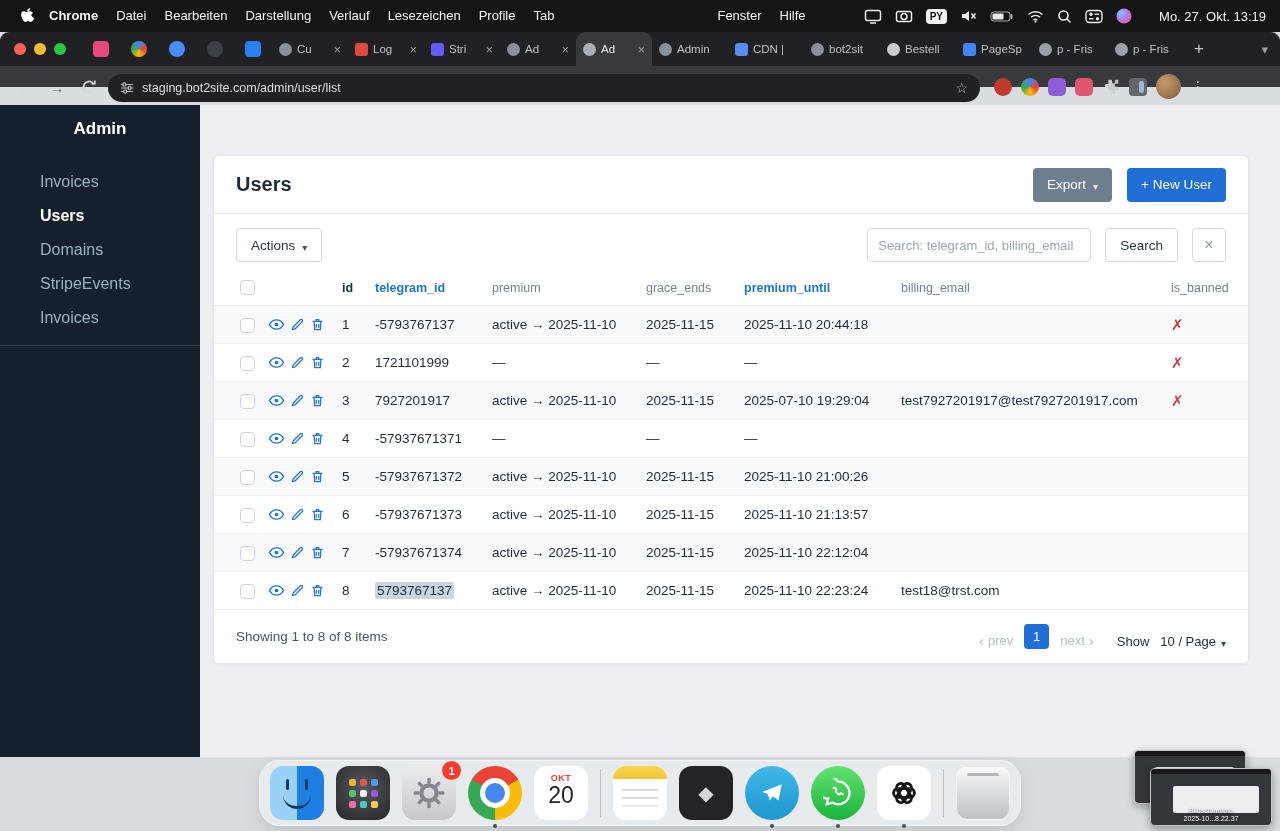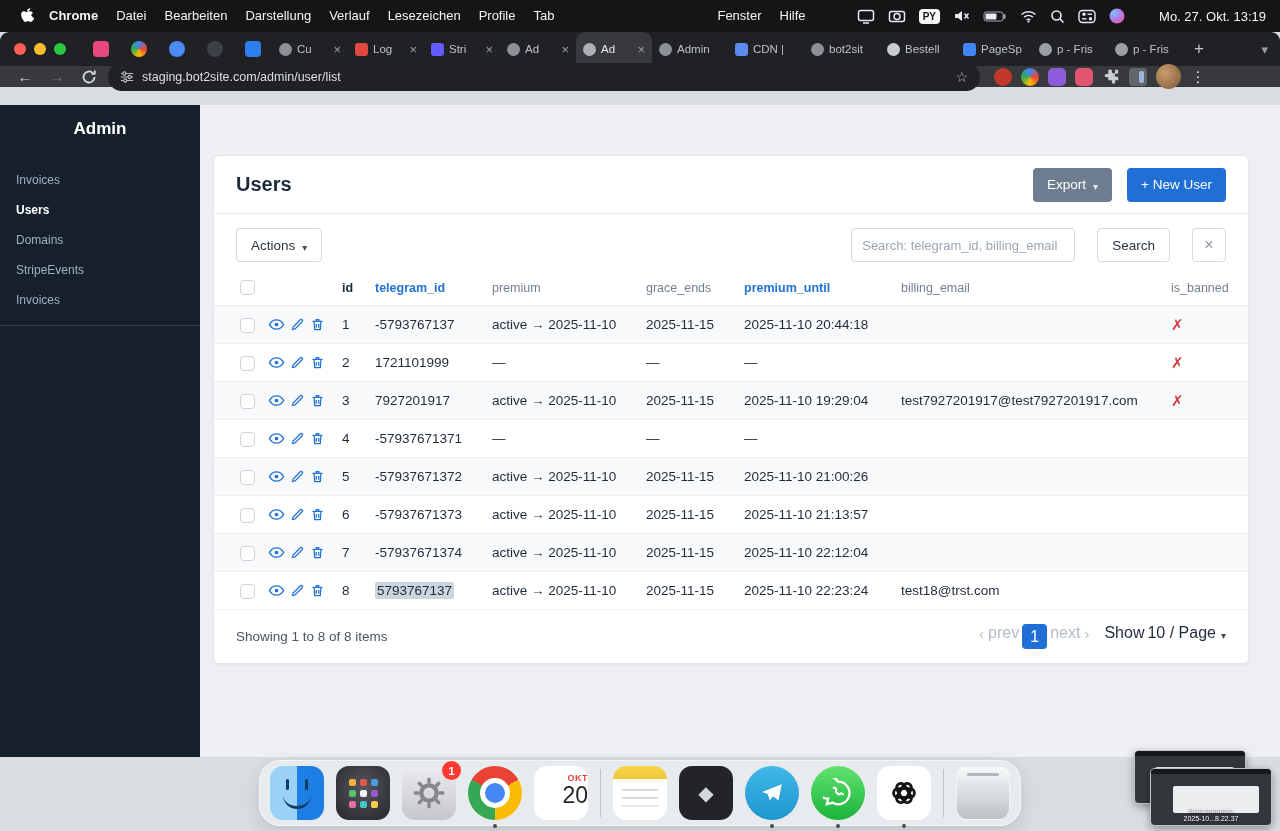--- a/index.html
+++ b/index.html
@@ -8,21 +8,21 @@
 
 
 .menubar{position:absolute;top:0;left:0;right:0;height:32px;background:#151518;display:flex;align-items:center;padding:12px 14px;color:#f2f3f5;z-index:50}
 .apple{width:26px;display:flex;justify-content:center;align-items:center}
 .mi{padding:0 9px;line-height:32px;white-space:nowrap}
 .mi.bold{font-weight:700}
 .mi.fenster{margin-left:145px}
 .mb-right{margin-left:auto;display:flex;align-items:center;gap:13px}
 .sicon{display:flex;align-items:center}
 .py-badge{background:#f4f5f7;color:#141416;border-radius:4px;font-size:10px;font-weight:700;padding:2px 4px;line-height:11px}
-.clock{white-space:nowrap;margin-left:21px}
+.clock{white-space:nowrap;margin-left:14px}
 
 
 .tabstrip{position:absolute;top:32px;left:0;right:0;height:34px;background:#202124;display:flex;align-items:center;padding-left:14px;z-index:40;border-radius:9px 9px 0 0}
 .traffic{display:flex;gap:8px;margin-right:16px}
 .tl{width:12px;height:12px;border-radius:50%}
 .tl.r{background:#ff5f57}.tl.y{background:#febc2e}.tl.g{background:#28c840}
 .pins{display:flex}
 .pin{width:38px;height:34px;display:flex;align-items:center;justify-content:center}
 .pin i{width:16px;height:16px;border-radius:4px;display:block}
 .tabs{display:flex;height:34px}
@@ -32,21 +32,21 @@
 .fav.sq{border-radius:3px}
 .tlabel{flex:1;overflow:hidden;white-space:nowrap}
 .tclose{flex:none}
 .tclose::before{content:"×";font-size:13px;color:#9aa0a6}
 .newtab{width:30px;height:30px;display:flex;align-items:center;justify-content:center;color:#c4c7cb;font-size:17px}
 .newtab::before{content:"+"}
 .strip-chevron{margin-left:auto;margin-right:12px;color:#9aa0a6}
 .strip-chevron::before{content:"▾"}
 
 
-.toolbar{position:absolute;top:66px;left:0;right:0;height:21px;background:#37393d;display:flex;align-items:center;padding:8px 12px;gap:6px;z-index:40}
+.toolbar{position:absolute;top:66px;left:0;right:0;height:21px;background:#37393d;display:flex;align-items:flex-start;padding:8px 12px;gap:6px;z-index:40}
 .tb-btn{width:26px;height:26px;display:flex;align-items:center;justify-content:center;color:#d5d8db;font-size:15px}
 .tb-btn.back::before{content:"←"}
 .tb-btn.fwd{color:#6f7276}.tb-btn.fwd::before{content:"→"}
 .url-pill{flex:1;max-width:872px;height:28px;background:#202124;border-radius:14px;display:flex;align-items:center;gap:8px;padding:0 12px;color:#dcdfe2;font-size:12.5px}
 .url-text{flex:1;white-space:nowrap;overflow:hidden}
 .star::before{content:"☆";color:#b9bdc1;font-size:14px}
 .exts{display:flex;align-items:center;gap:9px;margin-left:8px}
 .ext{width:18px;height:18px;border-radius:50%;flex:none}
 .ext.e1{background:#c0392b}
 .ext.e2{background:conic-gradient(#4285f4,#ea4335,#fbbc05,#34a853,#4285f4)}
@@ -55,36 +55,36 @@
 .ext.e6{background:#62666b;border-radius:4px;position:relative}
 .ext.e6::after{content:"";position:absolute;right:3px;top:3px;bottom:3px;width:5px;background:#9fb4d8;border-radius:2px}
 .avatar{width:25px;height:25px;border-radius:50%;background:radial-gradient(circle at 35% 35%,#c99b6a,#7d5a3a);flex:none}
 .kebab{width:16px;text-align:center;color:#d5d8db}
 .kebab::before{content:"⋮";font-size:15px}
 
 
 .page{position:absolute;top:105px;left:0;width:1280px;height:652px;background:#edeff2;z-index:30}
 .sidebar{position:absolute;top:0;left:0;width:200px;height:100%;background:#16202c;padding-top:14px}
 .sb-title{color:#fff;font-weight:700;font-size:17px;text-align:center;margin-bottom:26px}
-.sb-item{padding:8px 16px;font-size:12px;color:#9fb0c0;cursor:pointer}
+.sb-item{padding:8px 40px;font-size:16px;color:#9fb0c0;cursor:pointer}
 .sb-item.active{color:#fff;font-weight:700}
 .sb-div{border-top:1px solid rgba(255,255,255,.14);margin-top:10px}
 
 
 .card{position:absolute;left:213px;top:50px;width:1036px;background:#fff;border:1px solid #e3e6ea;border-radius:6px;box-shadow:0 1px 3px rgba(20,30,40,.05)}
 .card-head{display:flex;align-items:center;height:58px;padding:0 22px;border-bottom:1px solid #e8ebee}
 .card-head h1{font-size:20px;font-weight:600;color:#1c2a3a}
 .head-actions{margin-left:auto;display:flex;gap:15px}
 .btn{height:34px;border:none;border-radius:4px;font-size:13.5px;font-family:inherit;display:inline-flex;align-items:center;gap:7px;padding:0 14px;cursor:pointer}
 .btn-gray{background:#6e7d8f;color:#fff}
 .btn-blue{background:#1f6fd6;color:#fff}
 .btn-white{background:#fff;border:1px solid #d3d9df;color:#2a3642}
 .caret::before{content:"▾";font-size:10px;opacity:.85;position:relative;top:1px}
 .card-controls{display:flex;align-items:center;padding:14px 22px}
-.search-group{margin-left:auto;display:flex;gap:22px}
+.search-group{margin-left:auto;display:flex;gap:14px}
 .search-input{width:224px;height:34px;border:1px solid #d3d9df;border-radius:4px;padding:0 10px;font-size:13px;font-family:inherit;color:#2a3642;outline:none}
 .search-input::placeholder{color:#9aa6b2}
 .btn-icon{width:34px;padding:0;justify-content:center;color:#8b97a3}
 .icon-x::before{content:"×";font-size:16px}
 
 
 table{width:100%;border-collapse:collapse;font-size:13.5px;color:#1f2b3a;table-layout:fixed}
 th{font-size:12.5px;font-weight:600;text-align:left;padding:4px 8px 10px 0;border-bottom:1px solid #e8ebee;white-space:nowrap}
 .h-mut{color:#74808d;font-weight:500}
 .h-id{color:#1f2b3a;font-weight:700}
@@ -96,21 +96,21 @@
 .c-act{padding-left:8px}
 .c-id{padding-left:12px}
 .cb{width:15px;height:15px;border:1px solid #ccd3da;border-radius:4px;background:#fff;display:inline-block;vertical-align:middle}
 .ic{color:#2173d4;display:inline-flex;margin-right:5px;vertical-align:middle;cursor:pointer}
 .c-ban{color:#d63939;font-weight:700;font-size:15px}
 .hl{background:#ccd5dd;border-radius:2px;padding:1px 2px}
 
 
 .card-foot{display:flex;align-items:center;padding:14px 22px}
 .showing{font-size:13.5px;color:#4a5663}
-.pager{margin-left:auto;display:flex;align-items:flex-start;gap:3px;font-size:16px}
+.pager{margin-left:auto;display:flex;align-items:flex-end;gap:11px;font-size:13px}
 .pg{display:flex;align-items:center;gap:4px;color:#b3bcc6;cursor:default}
 .pg.prev::before{content:"‹";font-size:15px}
 .pg.next::after{content:"›";font-size:15px}
 .pg-num{width:25px;height:25px;background:#1f6fd6;color:#fff;border-radius:4px;display:flex;align-items:center;justify-content:center}
 .show-label{color:#1f2b3a;margin-left:12px}
 .per-page{color:#1f2b3a;display:flex;align-items:center;gap:5px;cursor:pointer}
 
 
 .dock{position:absolute;left:50%;transform:translateX(-50%);top:760px;height:66px;background:rgba(244,246,248,.55);border:1px solid rgba(255,255,255,.5);border-radius:21px;display:flex;align-items:center;gap:12px;padding:0 10px;z-index:60;box-shadow:0 6px 18px rgba(0,0,0,.12)}
 .dicon{width:54px;height:54px;border-radius:13px;position:relative;flex:none;cursor:pointer}
@@ -118,21 +118,21 @@
 .ddot{position:absolute;left:50%;bottom:-8px;width:4px;height:4px;border-radius:50%;background:#4a4a4f;transform:translateX(-50%)}
 .d-finder{background:linear-gradient(90deg,#9ad2f7 0 50%,#1d7fe3 50% 100%);overflow:hidden}
 .d-finder::before{content:"";position:absolute;left:16px;top:13px;width:3px;height:11px;background:#123c5e;box-shadow:19px 0 0 #123c5e;border-radius:2px}
 .d-finder::after{content:"";position:absolute;left:13px;bottom:11px;width:28px;height:16px;border-bottom:3px solid #123c5e;border-radius:0 0 14px 14px}
 .d-launch{background:radial-gradient(circle at 50% 40%,#55565c,#26272c)}
 .d-launch::before{content:"";position:absolute;left:13px;top:13px;width:7px;height:7px;border-radius:2px;background:#f2b13b;box-shadow:11px 0 0 #e2574c,22px 0 0 #4d9de0,0 11px 0 #58c26e,11px 11px 0 #f2f2f4,22px 11px 0 #9b59d0,0 22px 0 #e86fa4,11px 22px 0 #45c8c8,22px 22px 0 #f2cf4b}
 .d-set{background:linear-gradient(180deg,#ececef,#c6c7cc);display:flex;align-items:center;justify-content:center}
 .dbadge{position:absolute;top:-5px;right:-5px;min-width:19px;height:19px;border-radius:10px;background:#ff3b30;color:#fff;font-size:11px;font-weight:700;display:flex;align-items:center;justify-content:center;padding:0 4px;z-index:2}
 .d-chrome{border-radius:50%;background:conic-gradient(from -60deg,#ea4335 0 120deg,#fbbc05 120deg 240deg,#34a853 240deg 360deg);display:flex;align-items:center;justify-content:center}
 .d-chrome::before{content:"";width:20px;height:20px;background:#4688f1;border:5px solid #fff;border-radius:50%}
-.d-cal{background:#fff;display:flex;flex-direction:column;align-items:flex-end;overflow:hidden}
+.d-cal{background:#fff;display:flex;flex-direction:column;align-items:center;overflow:hidden}
 .d-cal .mon{font-size:9px;font-weight:700;color:#e8413c;margin-top:7px;letter-spacing:.5px}
 .d-cal .day{font-size:23px;color:#26262a;line-height:1;margin-top:1px}
 .d-notes{background:#fff;overflow:hidden}
 .d-notes::before{content:"";position:absolute;top:0;left:0;right:0;height:13px;background:linear-gradient(#f7d64a,#f0c63a)}
 .d-notes::after{content:"";position:absolute;left:9px;right:9px;top:23px;height:2px;background:#d9dadc;box-shadow:0 8px 0 #d9dadc,0 16px 0 #e6e7e9}
 .d-dark{background:#232427;display:flex;align-items:center;justify-content:center}
 .d-dark::before{content:"◆";color:#d3d6da;font-size:20px}
 .d-tg{background:linear-gradient(180deg,#41b8e8,#1f96cf);border-radius:50%;display:flex;align-items:center;justify-content:center}
 .d-wa{background:linear-gradient(180deg,#63e26f,#19b33c);border-radius:50%;display:flex;align-items:center;justify-content:center}
 .d-gpt{background:#fff;display:flex;align-items:center;justify-content:center}
@@ -475,21 +475,21 @@
                 </svg>
               </span><span class="ic">
                 <svg width="15" height="15" viewBox="0 0 24 24" fill="none" stroke="currentColor" stroke-width="2">
                   <path d="M4 7h16M10 7V4h4v3M6.5 7l1 13h9l1-13M10 11v6M14 11v6"></path>
                 </svg>
               </span></td>
           <td class="c-id">3</td>
           <td>7927201917</td>
           <td>active → 2025-11-10</td>
           <td>2025-11-15</td>
-          <td>2025-11-10 19:29:04</td>
+          <td>2025-07-10 19:29:04</td>
           <td>test7927201917@test7927201917.com</td>
           <td class="c-ban">✗</td>
         </tr>
         <tr>
           <td class="c-check"><span class="cb"></span></td>
           <td class="c-act"><span class="ic">
                 <svg width="17" height="17" viewBox="0 0 24 24" fill="none" stroke="currentColor" stroke-width="2">
                   <path d="M2 12s3.5-6.5 10-6.5S22 12 22 12s-3.5 6.5-10 6.5S2 12 2 12z"></path>
                   <circle cx="12" cy="12" r="2.6" fill="currentColor" stroke="none"></circle>
                 </svg>

